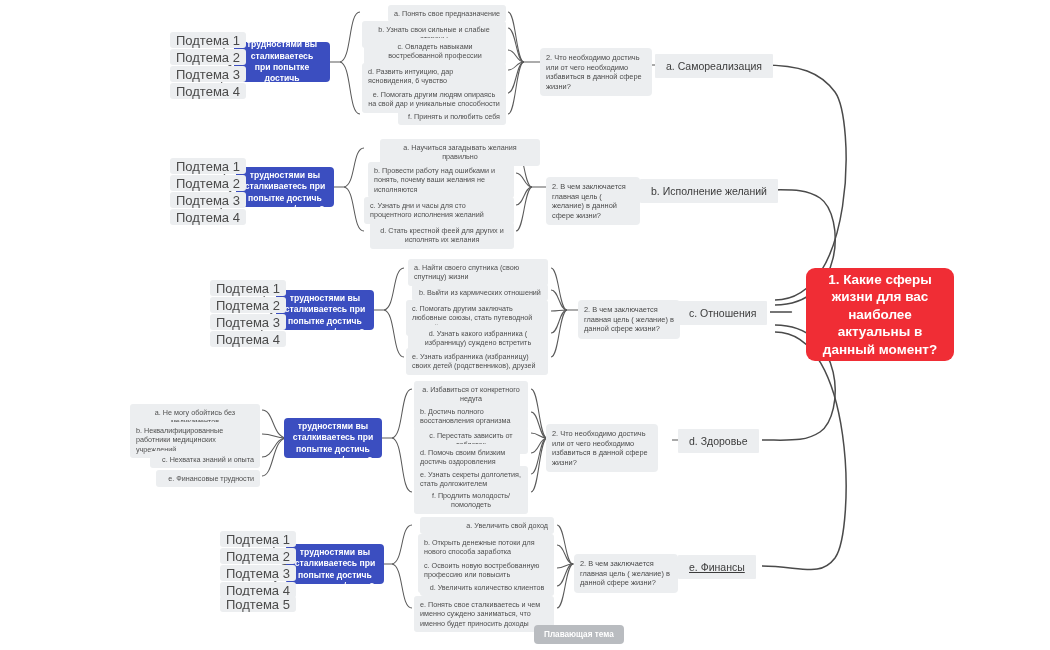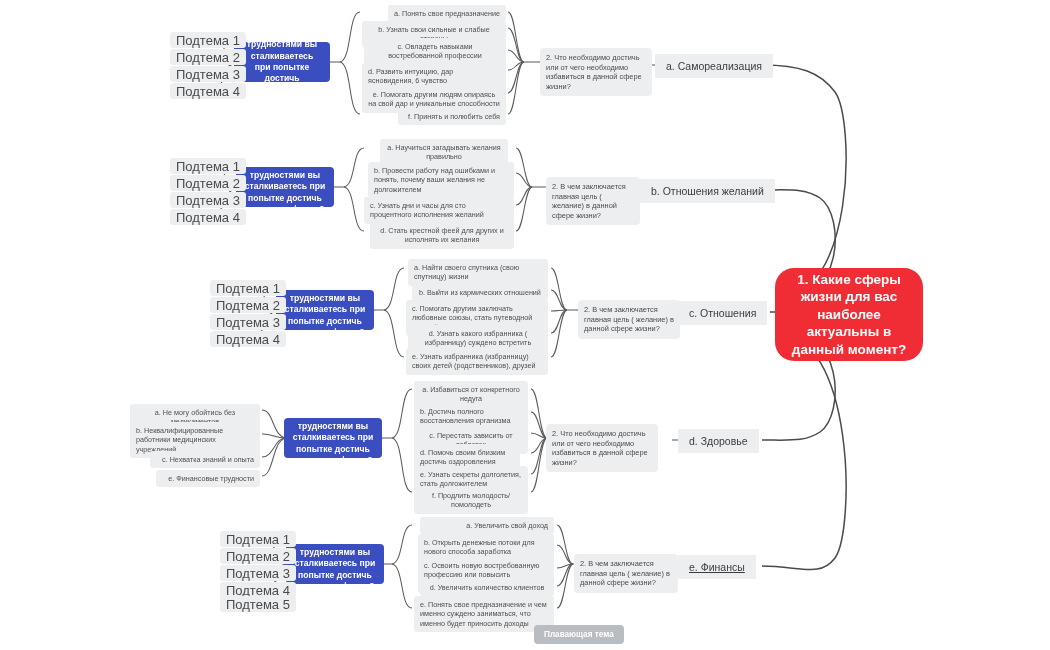--- a/index.html
+++ b/index.html
@@ -12,24 +12,24 @@
   }
   #canvas{position:absolute;inset:0;}
   svg.links{position:absolute;left:0;top:0;width:1050px;height:650px;pointer-events:none;}
   svg.links path{fill:none;stroke:#5a5a5a;stroke-width:1.05;}
   svg.links path.thick{stroke-width:1.5;stroke:#4a4a4a;}
 
   .node{position:absolute;box-sizing:border-box;}
 
   
   .root{
-    background:#f02d35;color:#ffffff;border-radius:19px;
+    background:#f02d35;color:#ffffff;border-radius:9px;
     font-weight:bold;font-size:13.5px;line-height:17.5px;
     text-align:center;padding:11px 12px;
-    display:flex;align-items:center;justify-content:center;
+    display:flex;align-items:center;justify-content:center;margin-left:31px;
   }
 
   
   .cat{
     background:#eceef0;color:#3c3c3c;border-radius:1px;
     font-size:10.5px;padding:6px 11px;white-space:nowrap;
     text-align:center;
   }
 
   
@@ -148,21 +148,21 @@
     <path d="M262 537 C 276 537, 274 562, 288 564"></path>
     <path d="M266 554 C 278 554, 278 564, 288 564"></path>
     <path d="M266 571 C 278 571, 278 564, 288 564"></path>
     <path d="M266 588 C 278 588, 278 564, 288 564"></path>
     <path d="M262 602 C 276 602, 274 566, 288 564"></path>
   </svg>
 
   <div class="node root" style="left:775px;top:268px;width:148px;height:93px;">1. Какие сферы жизни для вас наиболее актуальны в данный момент?</div>
 
   <div class="node cat" style="left:655px;top:54px;">a. Самореализация</div>
-  <div class="node cat" style="left:640px;top:179px;">b. Отношения желаний</div>
+  <div class="node cat" style="left:640px;top:179px;">b. Исполнение желаний</div>
   <div class="node cat" style="left:678px;top:301px;">c. Отношения</div>
   <div class="node cat" style="left:678px;top:429px;">d. Здоровье</div>
   <div class="node cat" style="left:678px;top:555px;text-decoration:underline;">e. Финансы</div>
 
   <div class="node q2" style="left:540px;top:48px;width:112px;">2. Что необходимо достичь или от чего необходимо избавиться в данной сфере жизни?</div>
   <div class="node q2" style="left:546px;top:177px;width:94px;">2. В чем заключается главная цель ( желание) в данной сфере жизни?</div>
   <div class="node q2" style="left:578px;top:300px;width:102px;">2. В чем заключается главная цель ( желание) в данной сфере жизни?</div>
   <div class="node q2" style="left:546px;top:424px;width:112px;">2. Что необходимо достичь или от чего необходимо избавиться в данной сфере жизни?</div>
   <div class="node q2" style="left:574px;top:554px;width:104px;">2. В чем заключается главная цель ( желание) в данной сфере жизни?</div>
 
@@ -177,22 +177,22 @@
   <div class="node leaf c" style="left:364px;top:38px;width:142px;">c. Овладеть навыками востребованной профессии</div>
   <div class="node leaf" style="left:362px;top:63px;width:144px;">d. Развить интуицию, дар ясновидения, 6 чувство</div>
   <div class="node leaf c" style="left:362px;top:86px;width:144px;">e. Помогать другим людям опираясь на свой дар и уникальные способности</div>
   <div class="node leaf r" style="left:398px;top:108px;width:108px;">f. Принять и полюбить себя</div>
 
   <div class="node sub" style="left:170px;top:32px;">Подтема 1</div>
   <div class="node sub" style="left:170px;top:49px;">Подтема 2</div>
   <div class="node sub" style="left:170px;top:66px;">Подтема 3</div>
   <div class="node sub" style="left:170px;top:83px;">Подтема 4</div>
 
-  <div class="node leaf c" style="left:380px;top:139px;width:128px;">a. Научиться загадывать желания правильно</div>
-  <div class="node leaf" style="left:368px;top:162px;width:146px;">b. Провести работу над ошибками и понять, почему ваши желания не долгожителем</div>
+  <div class="node leaf c" style="left:380px;top:139px;width:160px;">a. Научиться загадывать желания правильно</div>
+  <div class="node leaf" style="left:368px;top:162px;width:146px;">b. Провести работу над ошибками и понять, почему ваши желания не исполняются</div>
   <div class="node leaf" style="left:364px;top:197px;width:150px;">c. Узнать дни и часы для сто процентного исполнения желаний</div>
   <div class="node leaf c" style="left:370px;top:222px;width:144px;">d. Стать крестной феей для других и исполнять их желания</div>
 
   <div class="node sub" style="left:170px;top:158px;">Подтема 1</div>
   <div class="node sub" style="left:170px;top:175px;">Подтема 2</div>
   <div class="node sub" style="left:170px;top:192px;">Подтема 3</div>
   <div class="node sub" style="left:170px;top:209px;">Подтема 4</div>
 
   <div class="node leaf" style="left:408px;top:259px;width:140px;">a. Найти своего спутника (свою спутницу) жизни</div>
   <div class="node leaf c" style="left:412px;top:284px;width:136px;">b. Выйти из кармических отношений</div>
@@ -214,21 +214,21 @@
 
   <div class="node leaf c" style="left:130px;top:404px;width:130px;">a. Не могу обойтись без медикаментов</div>
   <div class="node leaf" style="left:130px;top:422px;width:130px;">b. Неквалифицированные работники медицинских учреждений</div>
   <div class="node leaf r" style="left:150px;top:451px;width:110px;">c. Нехватка знаний и опыта</div>
   <div class="node leaf r" style="left:156px;top:470px;width:104px;">e. Финансовые трудности</div>
 
   <div class="node leaf r" style="left:420px;top:517px;width:134px;">a. Увеличить свой доход</div>
   <div class="node leaf" style="left:418px;top:534px;width:136px;">b. Открыть денежные потоки для нового способа заработка</div>
   <div class="node leaf" style="left:418px;top:557px;width:136px;">c. Освоить новую востребованную профессию или повысить квалификацию</div>
   <div class="node leaf c" style="left:420px;top:579px;width:134px;">d. Увеличить количество клиентов</div>
-  <div class="node leaf" style="left:414px;top:596px;width:140px;">e. Понять свое предназначение и чем именно суждено заниматься, что именно будет приносить доходы</div>
+  <div class="node leaf" style="left:414px;top:596px;width:140px;">e. Понять свое сталкиваетесь и чем именно суждено заниматься, что именно будет приносить доходы</div>
 
   <div class="node sub" style="left:220px;top:531px;">Подтема 1</div>
   <div class="node sub" style="left:220px;top:548px;">Подтема 2</div>
   <div class="node sub" style="left:220px;top:565px;">Подтема 3</div>
   <div class="node sub" style="left:220px;top:582px;">Подтема 4</div>
   <div class="node sub" style="left:220px;top:596px;">Подтема 5</div>
 
   <div class="node floating" style="left:534px;top:625px;">Плавающая тема</div>
 
 </div>

